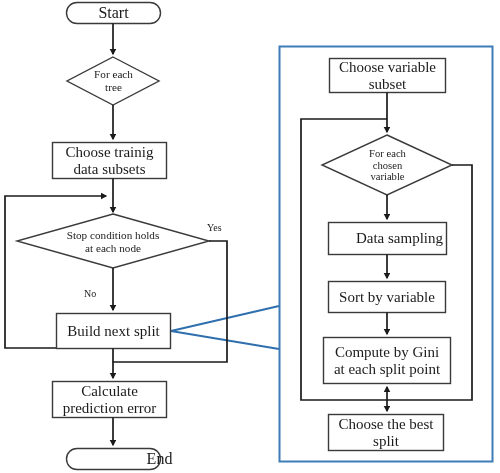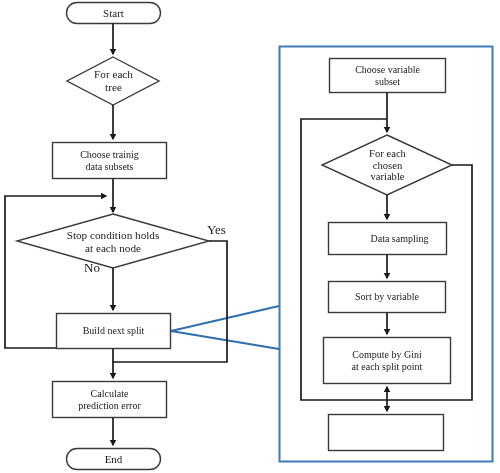--- a/index.html
+++ b/index.html
@@ -28,27 +28,27 @@
     position: absolute;
     display: flex;
     align-items: center;
     justify-content: center;
     text-align: center;
     line-height: 1.12;
     color: #1b1b1b;
     pointer-events: none;
     white-space: pre-line;
   }
-  .lbl-proc { font-size: 10px; }
-  .lbl-term { font-size: 11px; }
+  .lbl-proc { font-size: 15px; }
+  .lbl-term { font-size: 16px; }
   .lbl-dec  { font-size: 11.2px; }
   .lbl-dec-sm { font-size: 10.6px; }
   .edge-label {
     position: absolute;
-    font-size: 13px;
+    font-size: 10px;
     color: #1b1b1b;
     pointer-events: none;
   }
 </style>
 </head>
 <body>
 
 <div id="flowchart-canvas">
 
   <svg class="layer" viewBox="0 0 500 473">
@@ -135,34 +135,36 @@
 data subsets</div>
 
   <div class="node-label lbl-dec" style="left:33px; top:225px; width:160px; height:33px;">Stop condition holds
 at each node</div>
 
   <div class="node-label lbl-proc" style="left:52px; top:382px; width:115px; height:35px;">Calculate
 prediction error</div>
 
   <div class="node-label lbl-proc" style="left:56px; top:314px; width:115px; height:34px;">Build next split</div>
 
-  <div class="node-label lbl-term" style="left:66px; top:448px; width:95px; height:22px;">End</div>
+  <div class="node-label lbl-term" style="left:66px; top:448px; width:95px; height:22px;padding-left:46px;">End</div>
 
   <div class="edge-label" style="left:207px; top:222px;">Yes</div>
 
-  <div class="edge-label" style="left:84px; top:260px;">No</div>
+  <div class="edge-label" style="left:84px; top:288px;">No</div>
 
   <div class="node-label lbl-proc" style="left:329px; top:59px; width:117px; height:33px;">Choose variable
 subset</div>
 
   <div class="node-label lbl-dec-sm" style="left:345px; top:143px; width:85px; height:45px;">For each
 chosen
 variable</div>
 
   <div class="node-label lbl-proc" style="left:328px; top:223px; width:119px; height:31px;padding-left:12px;">Data sampling</div>
 
   <div class="node-label lbl-proc" style="left:323px; top:338px; width:128px; height:45px;">Compute by Gini
 at each split point</div>
 
   <div class="node-label lbl-proc" style="left:328px; top:282px; width:118px; height:30px;">Sort by variable</div>
 
+  <div class="node-label lbl-proc" style="left:328px; top:415px; width:116px; height:35px;">Choose the best
+split</div>
 
 </div>
 
 </body></html>

